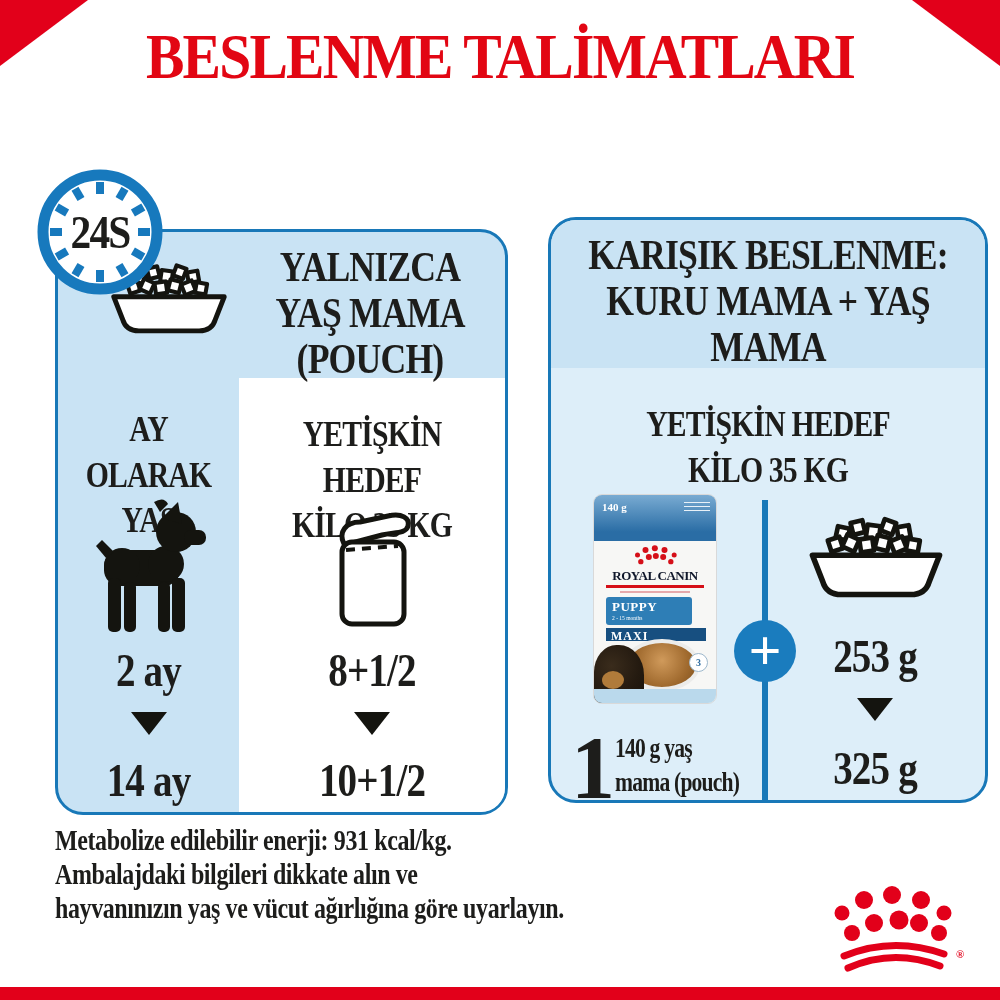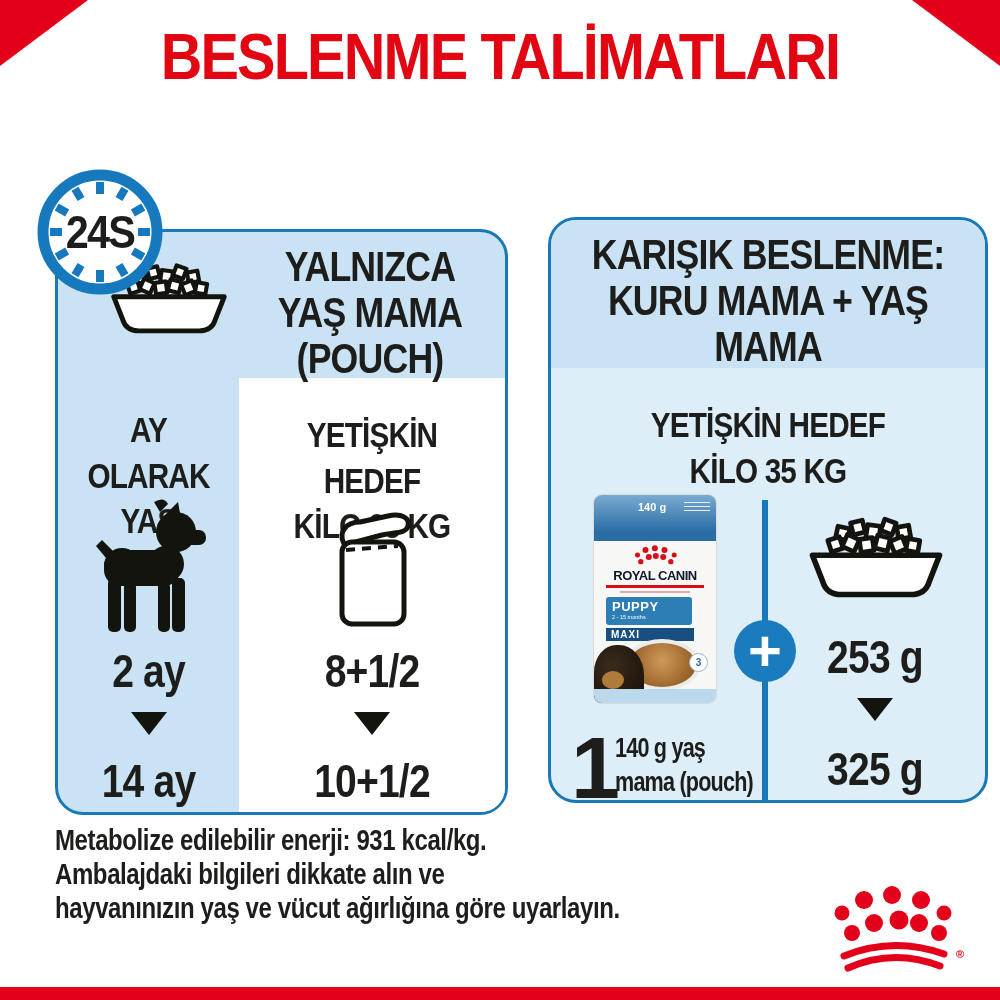--- a/index.html
+++ b/index.html
@@ -1,17 +1,17 @@
 <!DOCTYPE html>
 <html><head>
 <meta charset="utf-8">
 <style>
   html,body{margin:0;padding:0;background:#fff;}
   .stage{position:relative;width:1000px;height:1000px;background:#fff;overflow:hidden;
-         font-family:Liberation Sans, sans-serif;color:#1d1d1b;}
+         font-family:Liberation Serif, serif;color:#1d1d1b;}
   .abs{position:absolute;}
   .bold{font-weight:bold;}
   .center{text-align:center;}
   .cx{transform:scaleX(.85);transform-origin:center;}
   .cxl{transform:scaleX(.8);transform-origin:left center;}
 
   
   .tri{position:absolute;top:0;width:88px;height:66px;background:#e2001a;}
   .tri.left{left:0;clip-path:polygon(0 0,100% 0,0 100%);}
   .tri.right{right:0;clip-path:polygon(0 0,100% 0,100% 100%);}
@@ -46,33 +46,33 @@
   .footer{left:55px;top:824px;font-size:30px;font-weight:bold;line-height:1.06;letter-spacing:-.5px;}
   .footer div{margin-bottom:2px;}
 
   .red-bar{position:absolute;left:0;right:0;bottom:0;height:13px;background:#e2001a;}
 
   
   .product{position:absolute;left:42px;top:274px;width:124px;height:210px;background:#f7f7f5;
            border:1px solid #d9d9d9;border-radius:9px;overflow:hidden;box-sizing:border-box;}
   .p-top{position:absolute;left:0;right:0;top:0;height:46px;
          background:linear-gradient(180deg,#79abd2 0%,#2a6da5 80%);}
-  .p-weight{position:absolute;left:8px;top:6px;color:#fff;font-size:11px;font-weight:bold;margin-left:36px;}
+  .p-weight{position:absolute;left:8px;top:6px;color:#fff;font-size:11px;font-weight:bold;}
   .p-finelines{position:absolute;right:6px;top:7px;width:26px;height:10px;
                background:repeating-linear-gradient(180deg,#e8f1f8 0 1px,transparent 1px 4px);}
   .p-brand{position:absolute;left:0;right:0;top:73px;text-align:center;color:#0f172a;
            font-size:13px;font-weight:bold;letter-spacing:-.5px;}
   .p-line{position:absolute;left:12px;right:12px;top:90px;height:3px;background:#d50f18;}
   .p-subline{position:absolute;left:26px;right:26px;top:96px;height:2px;background:#e4a9ac;}
   .p-range{position:absolute;left:12px;top:102px;width:86px;height:28px;background:#2e7eb6;
            border-radius:3px;color:#fff;padding:2px 0 0 6px;box-sizing:border-box;}
   .p-range .r1{font-size:13px;font-weight:bold;letter-spacing:.5px;}
   .p-range .r2{font-size:5.5px;}
-  .p-size{position:absolute;left:12px;top:133px;width:88px;height:13px;background:#174f80;
-          color:#fff;font-size:10px;font-weight:bold;padding:1px 0 0 5px;box-sizing:border-box;letter-spacing:1px;}
+  .p-size{position:absolute;left:12px;top:133px;width:100px;height:13px;background:#174f80;
+          color:#fff;font-size:12px;font-weight:bold;padding:1px 0 0 5px;box-sizing:border-box;letter-spacing:1px;}
   .p-food{position:absolute;left:30px;top:144px;width:68px;height:44px;border-radius:50%;
           background:radial-gradient(circle at 50% 40%,#d09a5b 0%,#a06a2e 60%,#7c4f1d 100%);
           border:4px solid #ececea;}
   .p-puppy{position:absolute;left:0px;top:150px;width:50px;height:60px;
            background:radial-gradient(circle at 35% 35%,#3a2c1c 0%,#241a10 55%,#151009 100%);
            border-radius:45% 50% 8px 0;}
   .p-puppy:after{content:"";position:absolute;left:8px;top:26px;width:22px;height:18px;
            background:#b07b3a;border-radius:50%;}
   .p-badge{position:absolute;right:8px;top:158px;width:17px;height:17px;border-radius:50%;
            background:#fff;border:1px solid #9db8cc;color:#2e6da0;font-size:10px;font-weight:bold;

